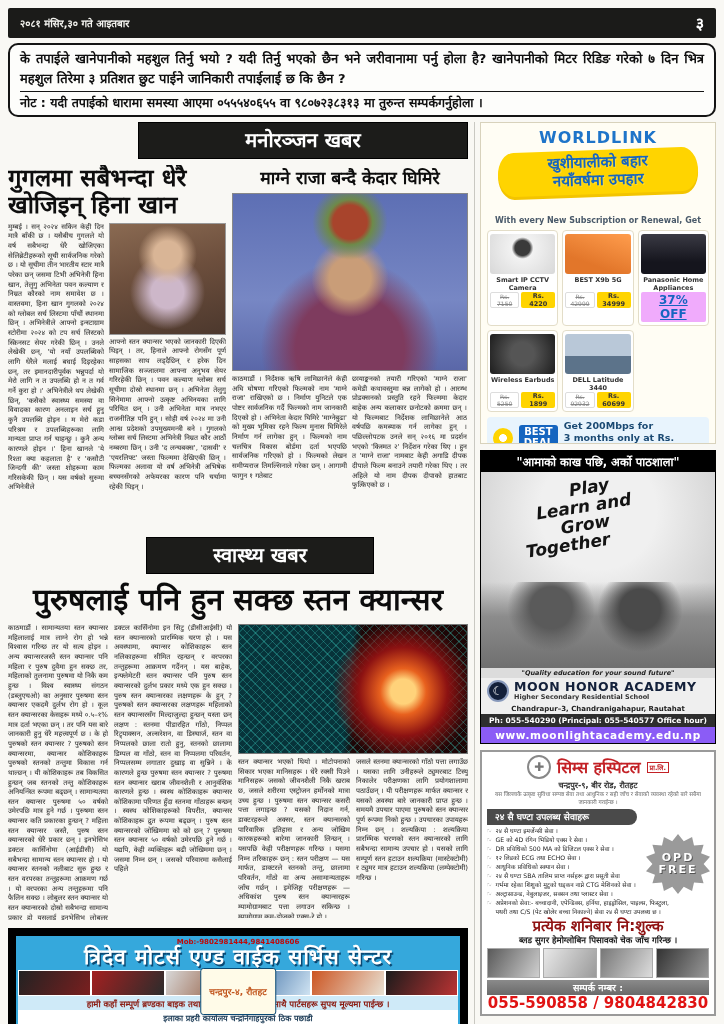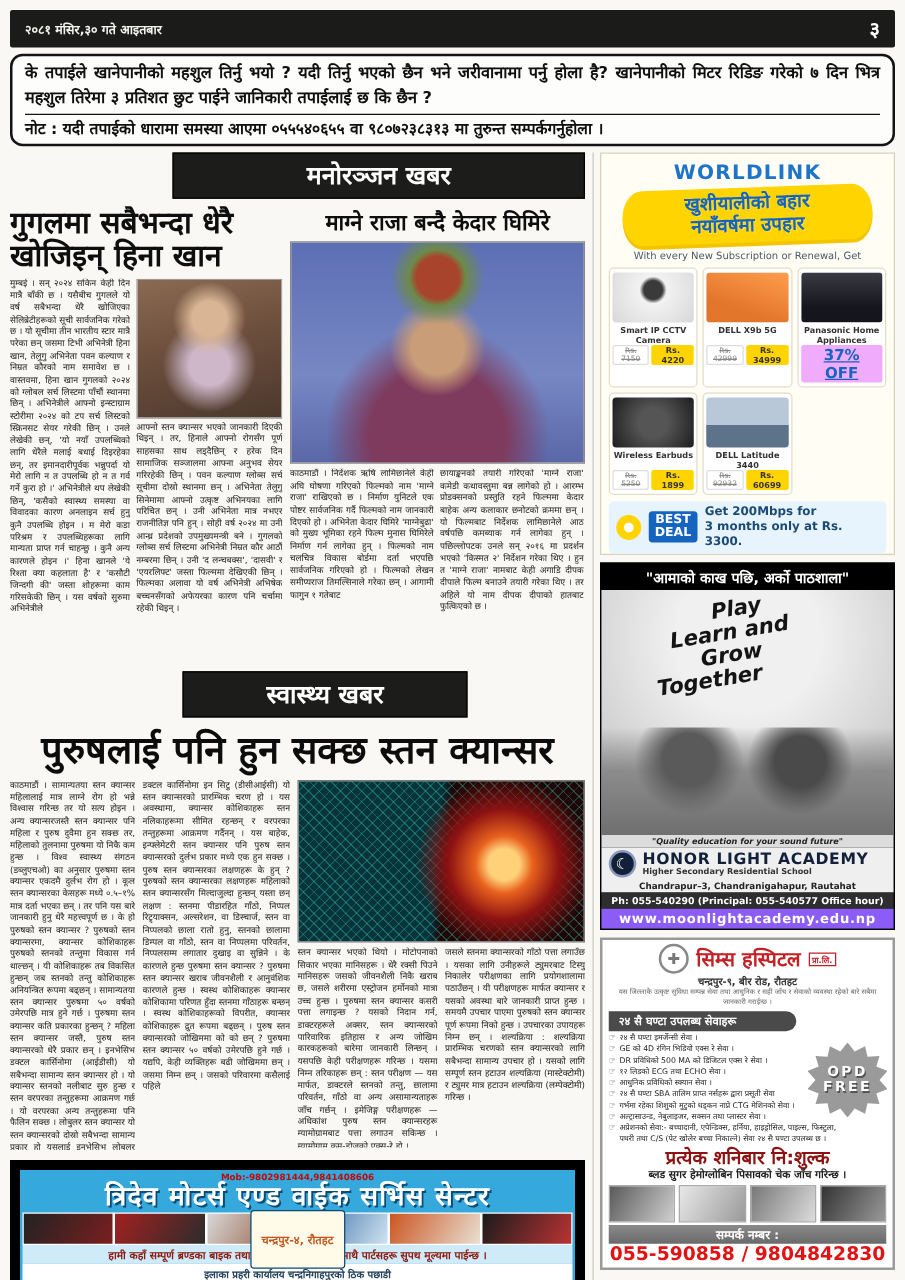--- a/index.html
+++ b/index.html
@@ -91,21 +91,21 @@
             font-size:9px; font-weight:800; padding:16px 8px; white-space:nowrap; }
   .tridev-line1 { background:#cfeaf8; color:#8a1a10; font-weight:800; font-size:8.5px; text-align:center; padding:1.5px 0; }
   .tridev-line2 { background:#ffffff; color:#24425c; font-weight:700; font-size:8px; text-align:center; padding:1.5px 0; }
 
   
   .wl { border:1px solid #d8d2bc; background:#fffdf4; height:322px; padding:5px 6px; position:relative; overflow:hidden; }
   .wl-logo { text-align:center; font-size:16px; font-weight:800; color:#1e74c9; letter-spacing:1px; }
   .wl-ribbon { width:200px; margin:3px auto 0 auto; background:#ffd400; border-radius:16px/22px;
             transform:rotate(-2deg); padding:3px 0 5px 0; text-align:center; box-shadow:0 3px 0 #f3c400; }
   .wl-ribbon div { color:#1565c0; font-weight:800; font-size:15px; line-height:1.2; text-shadow:1px 1px 0 #fff3; }
-  .wl-offer { text-align:center; font-size:8px; color:#4a5a6a; margin-top:6px; font-weight:400; }
+  .wl-offer { text-align:center; font-size:8px; color:#4a5a6a; margin-top:22px; font-weight:700; }
   .wl-grid { display:grid; grid-template-columns:repeat(3,1fr); gap:4px; margin-top:5px; }
   .wl-card { background:#fff; border:1px solid #e3ddc8; border-radius:4px; padding:3px 2px; text-align:center; }
   .wl-img { height:40px; border-radius:3px; margin-bottom:2px; }
   .wl-img.cam { background:radial-gradient(circle at 50% 35%, #3a3a3a 0 18%, #f2f2f2 26%, #d8d8d8 100%); }
   .wl-img.phone { background:linear-gradient(200deg,#ff9d4d,#e2762a 70%), #eee;
             background-blend-mode:normal; position:relative; }
   .wl-img.appl { background:linear-gradient(180deg,#3a3a44,#15151d 70%),
             radial-gradient(circle at 30% 40%, #b33 0 10%, rgba(0,0,0,0) 20%); }
   .wl-img.watch { background:radial-gradient(circle at 50% 45%, #37c0ad 0 26%, #f2cdb5 34%, #e9b99b 100%); }
   .wl-img.buds { background:radial-gradient(circle at 50% 50%, #555 0 30%, #1d1d1d 100%); }
@@ -264,21 +264,21 @@
           <div class="wl-card">
             <div class="wl-img cam"></div>
             <div class="wl-name">Smart IP CCTV Camera</div>
             <div class="wl-prices">
               <span class="wl-old">Rs. 7150</span>
               <span class="wl-new">Rs. 4220</span>
             </div>
           </div>
           <div class="wl-card">
             <div class="wl-img phone"></div>
-            <div class="wl-name">DELL X9b 5G</div>
+            <div class="wl-name">BEST X9b 5G</div>
             <div class="wl-prices">
               <span class="wl-old">Rs. 42999</span>
               <span class="wl-new">Rs. 34999</span>
             </div>
           </div>
           <div class="wl-card">
             <div class="wl-img appl"></div>
             <div class="wl-name">Panasonic Home Appliances</div>
             <div><span class="wl-badge">37% OFF</span></div>
           </div>
@@ -318,21 +318,21 @@
             <div class="ml-w2">Learn and</div>
             <div class="ml-w3">Grow</div>
             <div class="ml-w4">Together</div>
           </div>
           <div class="ml-kids"></div>
         </div>
         <div class="ml-quality">"Quality education for your sound future"</div>
         <div class="ml-namerow">
           <div class="ml-logo">☾</div>
           <div>
-            <div class="ml-name">HONOR LIGHT ACADEMY</div>
+            <div class="ml-name">MOON HONOR ACADEMY</div>
             <div class="ml-sub">Higher Secondary Residential School</div>
           </div>
         </div>
         <div class="ml-addr">Chandrapur–3, Chandranigahapur, Rautahat</div>
         <div class="ml-phone">Ph: 055-540290 (Principal: 055-540577 Office hour)</div>
         <div class="ml-web">www.moonlightacademy.edu.np</div>
       </div>
 
       <div class="sims">
         <div class="sims-head">

